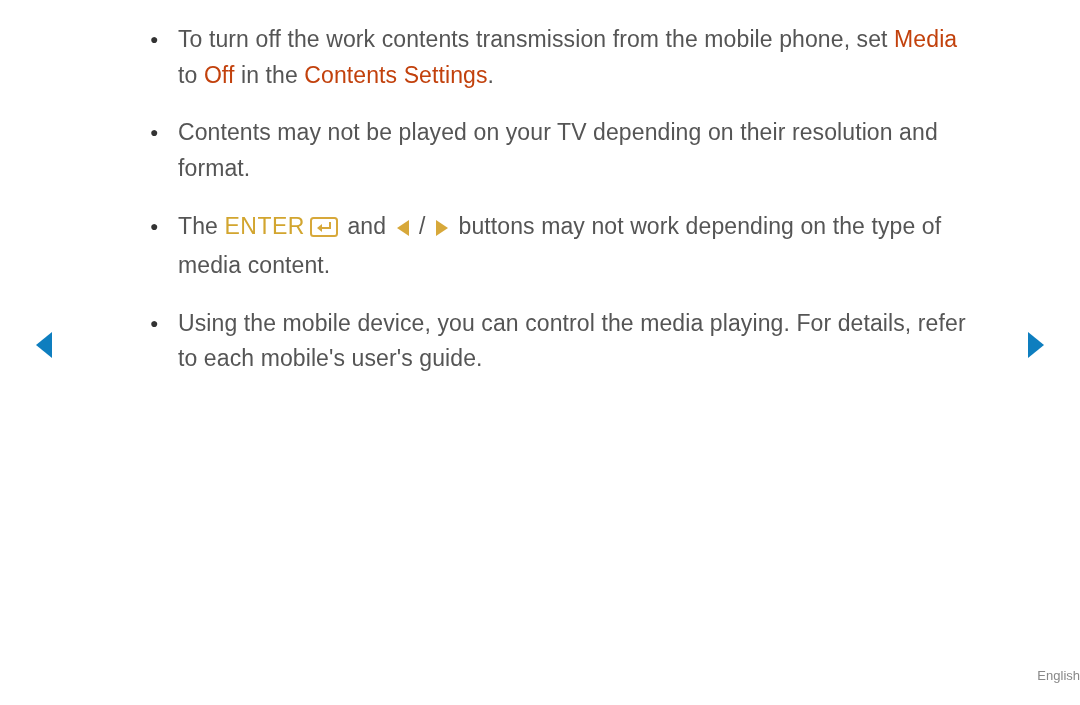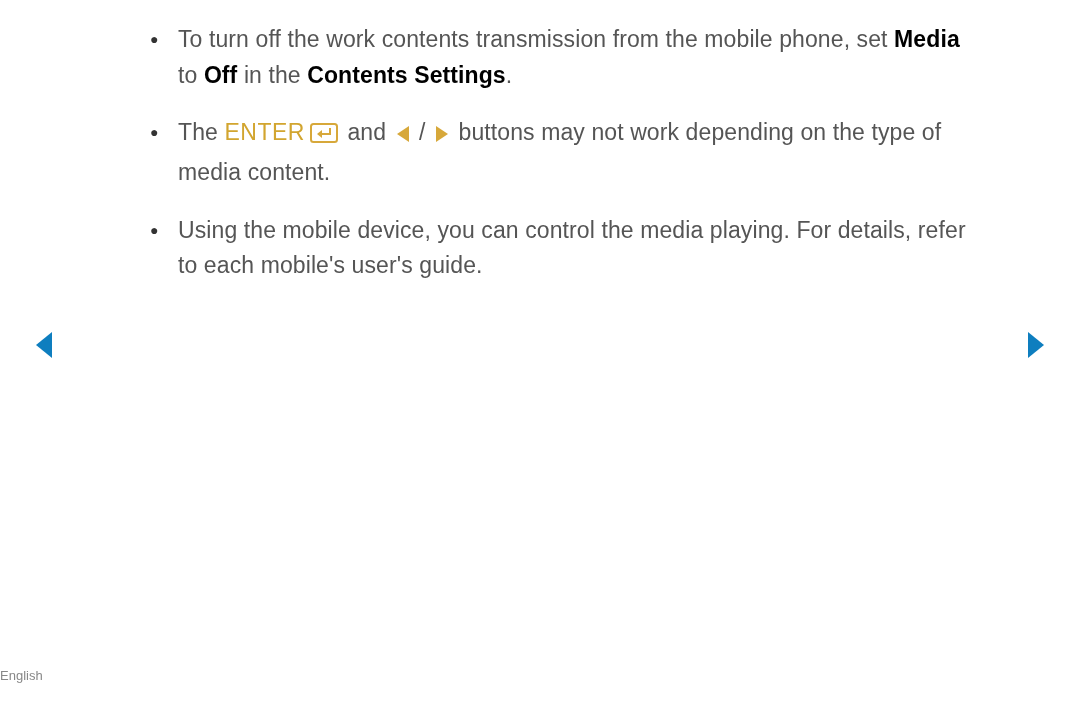--- a/index.html
+++ b/index.html
@@ -36,22 +36,22 @@
   li::before {
     content: "●";
     position: absolute;
     left: 0;
     top: 0;
     font-size: 14px;
     line-height: 34px;
     color: #333;
   }
   .hl {
-    color: #000000;
-    font-weight: 700;
+    color: #c2410c;
+    font-weight: 400;
   }
   .enter-label {
     color: #d2a52f;
     font-weight: 400;
     letter-spacing: 0.5px;
   }
   .enter-icon {
     display: inline-block;
     vertical-align: -3px;
     margin-left: 5px;
@@ -66,36 +66,39 @@
     position: absolute;
     top: 330px;
     cursor: pointer;
   }
   .nav-left  { left: 32px; }
   .nav-right { right: 32px; }
   .footer {
     position: absolute;
     bottom: 22px;
     width: 100%;
-    text-align: left;
+    text-align: right;
     font-size: 13px;
     color: #888;
     font-weight: 300;
   }
 </style>
 </head>
 <body>
 
 <div class="content">
   <ul>
 
     <li>
       <span>To turn off the work contents transmission from the mobile phone, set </span><span class="hl">Media</span><span> to </span><span class="hl">Off</span><span> in the </span><span class="hl">Contents Settings</span><span>.</span>
     </li>
 
+    <li>
+      <span>Contents may not be played on your TV depending on their resolution and format.</span>
+    </li>
 
     <li>
       <span>The </span><span class="enter-label">ENTER</span><span class="enter-icon">
         <svg width="28" height="20" viewBox="0 0 28 20">
           <rect x="1" y="1" width="26" height="18" rx="2.5" ry="2.5" fill="none" stroke="#d7a83a" stroke-width="2"></rect>
           <path d="M20 5 L20 11 L9 11" fill="none" stroke="#d7a83a" stroke-width="2"></path>
           <path d="M12 7 L7 11 L12 15 Z" fill="#d7a83a"></path>
         </svg>
       </span><span> and </span><span class="tri">
         <svg width="16" height="20" viewBox="0 0 16 20">

